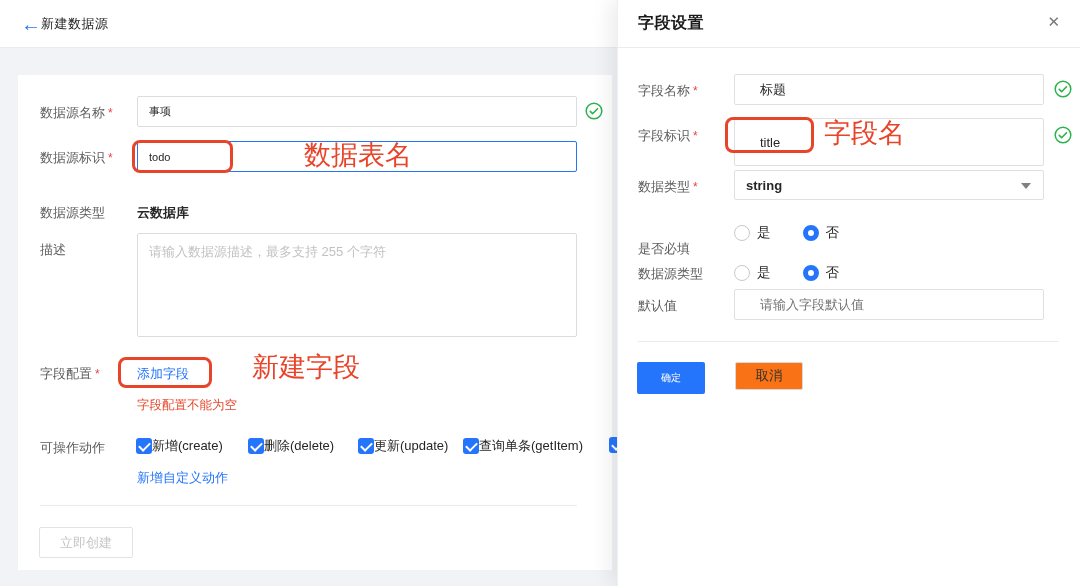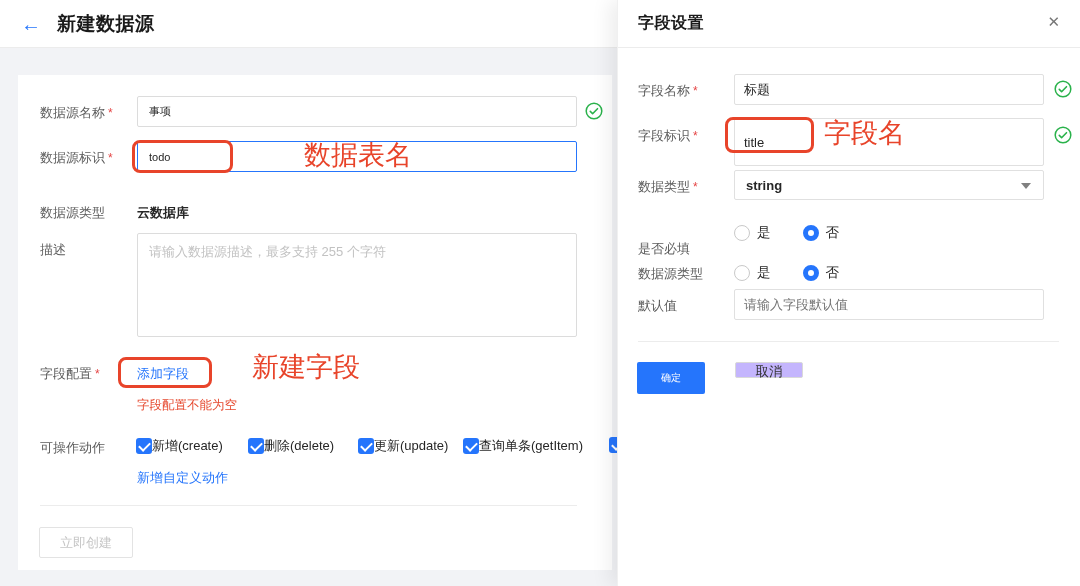--- a/index.html
+++ b/index.html
@@ -5,21 +5,21 @@
   * { margin:0; padding:0; box-sizing:border-box; }
   html,body { width:1080px; height:586px; }
   body { font-family:"Liberation Sans","DejaVu Sans",sans-serif; background:#fff; }
   .stage { position:relative; width:1080px; height:586px; overflow:hidden; background:#f2f3f6; }
 
   
   .left-page { position:absolute; left:0; top:0; width:617px; height:586px; z-index:1; }
   .lp-header { position:absolute; left:0; top:0; width:617px; height:48px; background:#fff;
                border-bottom:1px solid #ececec; display:flex; align-items:center; }
   .back { color:#2575fc; font-size:20px; line-height:1; margin-left:21px; cursor:pointer; }
-  .lp-title { font-size:19px; font-weight:700; color:#1a1a1a; margin-left:16px; letter-spacing:.5px; }
+  .lp-title { font-size:13px; font-weight:400; color:#1a1a1a; letter-spacing:.5px; }
 
   .card { position:absolute; left:18px; top:75px; width:594px; height:495px; background:#fff; }
 
   .f-label { position:absolute; left:22px; font-size:13px; color:#5c5c5c; white-space:nowrap; }
   .req { color:#e54545; margin-left:3px; font-size:12px; }
   .t-input { position:absolute; left:119px; width:440px; height:31px; border:1px solid #dcdcdc;
              border-radius:2px; background:#fff; font-size:11px; color:#262626; padding:0 11px;
              font-family:inherit; outline:none; }
   .t-input::placeholder, textarea::placeholder { color:#c2c2c2; }
   .t-input.focused { border-color:#2575fc; }
@@ -47,39 +47,39 @@
   
   .drawer { position:absolute; left:617px; top:0; width:463px; height:586px; background:#fff; z-index:10;
             box-shadow:-8px 0 18px rgba(0,0,0,.07); border-left:1px solid #f0f0f0; }
   .dw-header { position:absolute; left:0; top:0; width:100%; height:48px; border-bottom:1px solid #ececec;
                display:flex; align-items:center; }
   .dw-title { font-size:16px; font-weight:700; color:#1a1a1a; margin-left:20px; letter-spacing:.5px; }
   .dw-close { position:absolute; right:20px; top:14px; font-size:15px; color:#777; cursor:pointer; line-height:1; }
 
   .d-label { position:absolute; left:20px; font-size:13px; color:#5c5c5c; white-space:nowrap; }
   .d-input { position:absolute; left:116px; width:310px; height:31px; border:1px solid #e0e0e0;
-             border-radius:2px; font-size:13px; color:#262626; padding:0 9px; font-family:inherit; outline:none; }
+             border-radius:2px; font-size:13px; color:#262626; padding:0 25px; font-family:inherit; outline:none; }
   .d-select { position:absolute; left:116px; top:170px; width:310px; height:30px; border:1px solid #e0e0e0;
               border-radius:2px; display:flex; align-items:center; padding:0 11px; cursor:pointer; background:#fff; }
   .d-select span { font-size:13px; font-weight:600; color:#262626; }
   .tri-down { position:absolute; right:12px; top:12px; width:0; height:0;
               border-left:5px solid transparent; border-right:5px solid transparent;
               border-top:6px solid #808080; }
 
   .radio-row { position:absolute; left:116px; display:flex; align-items:center; }
   .radio { width:16px; height:16px; border-radius:50%; border:1px solid #c9c9c9; background:#fff;
            flex:none; cursor:pointer; }
   .radio.on { border:5px solid #2575fc; }
   .radio-row b { font-size:13.5px; font-weight:400; color:#262626; margin:0 32px 0 7px; }
   .radio-row b:last-child { margin-right:0; }
 
   .divider-d { position:absolute; left:20px; top:341px; width:421px; height:1px; background:#ececec; }
   .btn-primary { position:absolute; left:19px; top:362px; width:68px; height:32px; background:#2575fc;
                  border:none; border-radius:2px; color:#fff; font-size:10px; font-family:inherit; cursor:pointer; }
-  .btn-plain { position:absolute; left:117px; top:362px; width:68px; height:16px; background:#c4b5fd;
+  .btn-plain { position:absolute; left:117px; top:362px; width:68px; height:28px; background:#f97316;
                border:1px solid #d9d9d9; border-radius:2px; color:#333; font-size:13.5px;
                font-family:Liberation Sans, sans-serif; cursor:pointer; }
 
   
   .ann-layer { position:absolute; left:0; top:0; width:100%; height:100%; z-index:30; pointer-events:none; }
   .ann-rect { position:absolute; border:3px solid #e8442a; border-radius:8px; }
   .ann-text { position:absolute; color:#e8442a; font-size:27px; white-space:nowrap; }
 </style>
 </head>
 <body>

